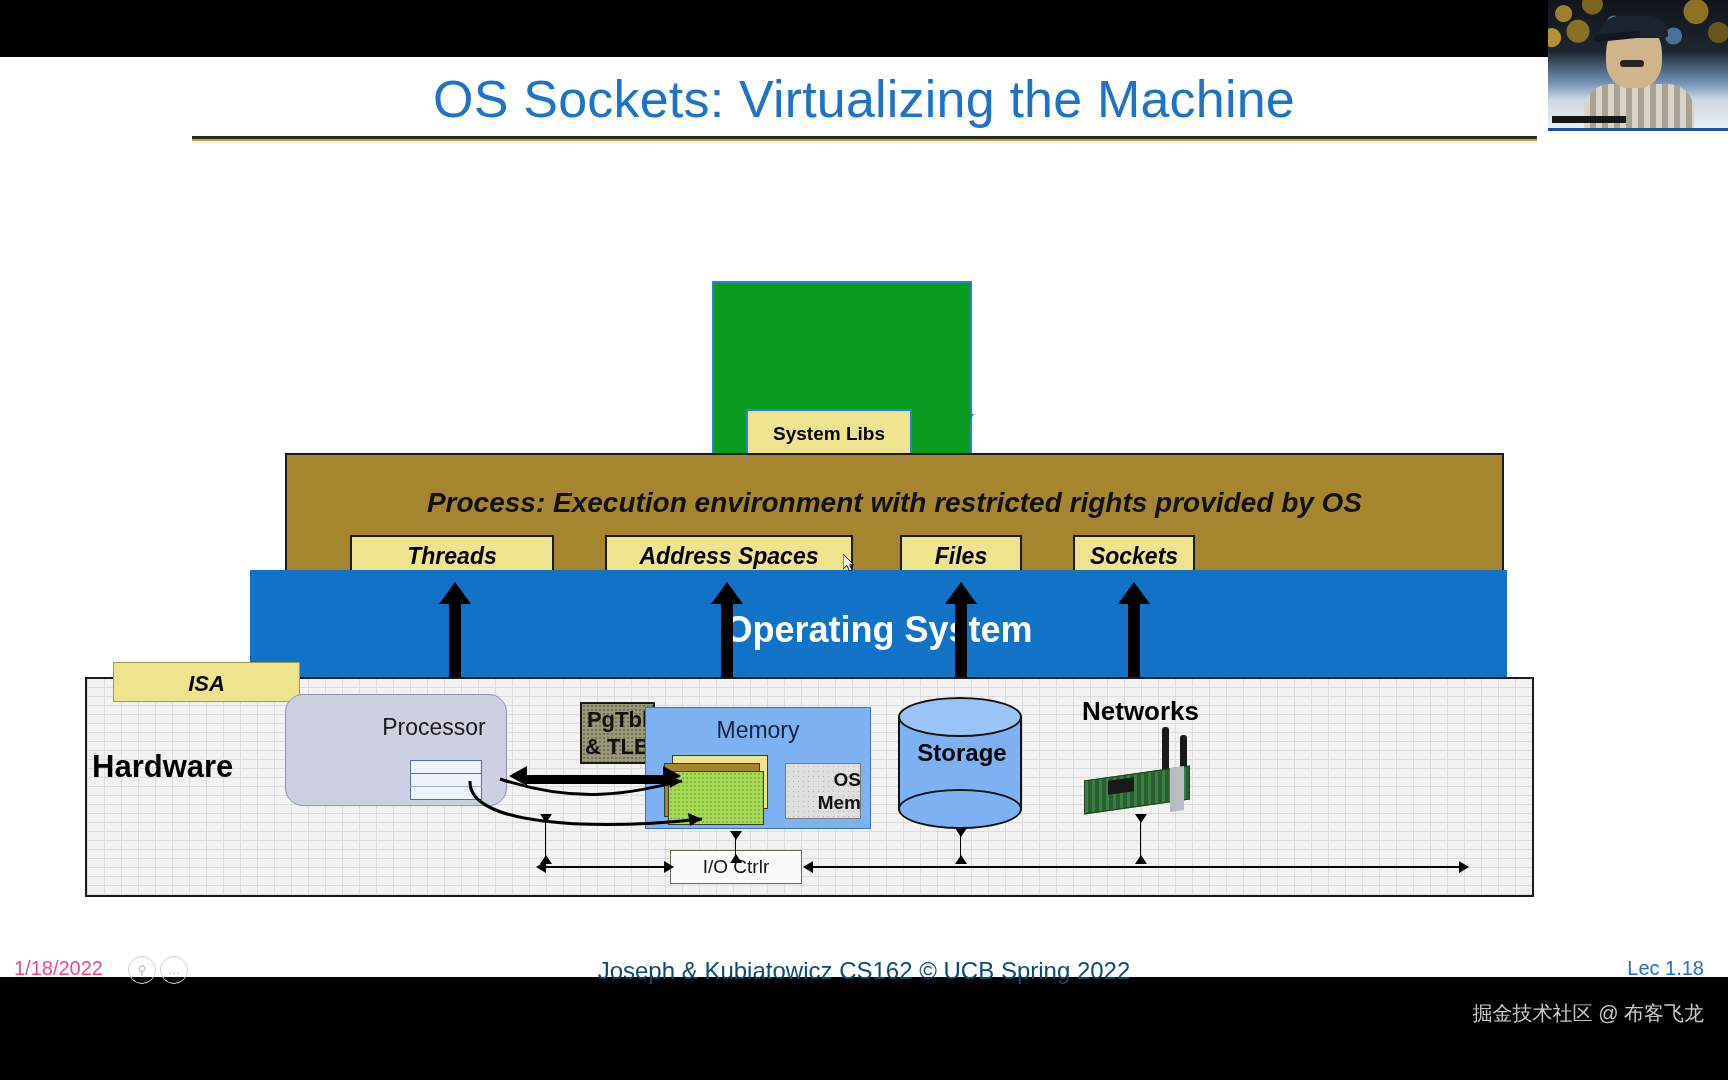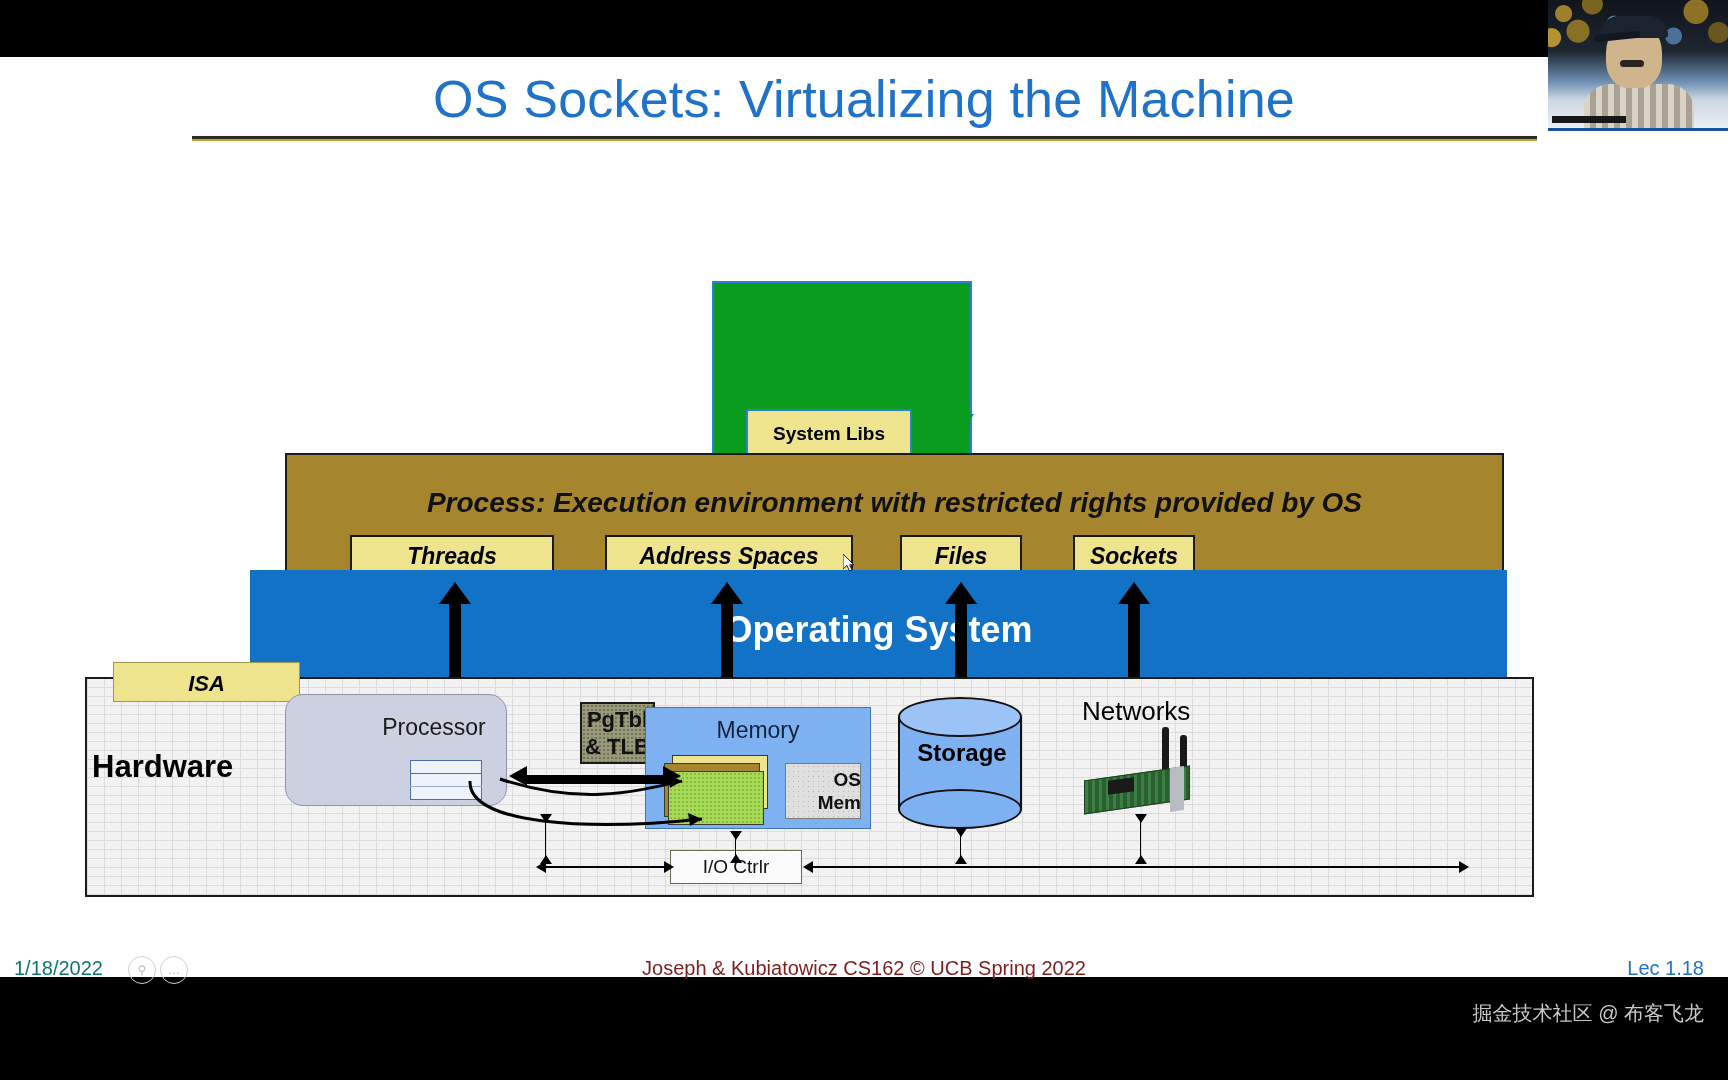--- a/index.html
+++ b/index.html
@@ -155,21 +155,21 @@
 
   #storage-body{left:898px;top:660px;width:124px;height:92px;background:#7eb1f2;
     border-left:2px solid #111;border-right:2px solid #111;}
   #storage-top{left:898px;top:640px;width:124px;height:40px;border-radius:50%;
     background:#9cc3f5;border:2px solid #111;}
   #storage-bot{left:898px;top:732px;width:124px;height:40px;border-radius:50%;
     background:#7eb1f2;border:2px solid #111;}
   #storage-label{left:898px;top:682px;width:128px;text-align:center;
     font-size:24px;font-weight:bold;color:#000;z-index:4;}
 
-  #networks-label{left:1082px;top:639px;font-size:26px;font-weight:normal;color:#000;}
+  #networks-label{left:1082px;top:639px;font-size:26px;font-weight:bold;color:#000;}
   #nic{left:1078px;top:692px;width:122px;height:62px;}
   #nic-board{position:absolute;left:6px;top:24px;width:104px;height:32px;
     background:#2f6b36;border:1px solid #1d3f22;transform:skewY(-8deg);
     background-image:repeating-linear-gradient(90deg,#3c7f44 0 3px,#2a5f30 3px 7px);}
   #nic-chip{position:absolute;left:30px;top:30px;width:26px;height:14px;background:#1a1a1a;transform:skewY(-8deg);}
   #nic-brk{position:absolute;left:92px;top:18px;width:14px;height:44px;background:#b9bcc2;transform:skewY(-8deg);}
   #nic-ant1{position:absolute;left:84px;top:-22px;width:7px;height:56px;background:#1a1a1a;border-radius:3px;}
   #nic-ant2{position:absolute;left:102px;top:-14px;width:7px;height:50px;background:#1a1a1a;border-radius:3px;}
 
   #ioctlr{left:670px;top:793px;width:132px;height:34px;background:#fafafa;
@@ -199,23 +199,23 @@
   .tinyV:before{content:"";position:absolute;left:-5px;top:-1px;
     border-left:6px solid transparent;border-right:6px solid transparent;
     border-top:9px solid #000;}
   .tinyV:after{content:"";position:absolute;left:-5px;bottom:-1px;
     border-left:6px solid transparent;border-right:6px solid transparent;
     border-bottom:9px solid #000;}
 
   #cursor{position:absolute;left:843px;top:497px;width:14px;height:20px;}
 
   
-  #footer-date{position:absolute;left:14px;top:900px;font-size:20px;color:#0f766e;}
+  #footer-date{position:absolute;left:14px;top:900px;font-size:20px;color:#ec4899;}
   #footer-center{position:absolute;left:0;top:900px;width:1728px;text-align:center;
-    font-size:20px;color:#7f1d1d;}
+    font-size:24px;color:#0c4a6e;}
   #footer-right{position:absolute;right:24px;top:900px;font-size:20px;color:#1f72c8;}
   .pillbtn{position:absolute;top:899px;width:26px;height:26px;border-radius:50%;
     border:1px solid #cfcfcf;color:#b8b8b8;font-size:12px;
     display:flex;align-items:center;justify-content:center;}
   #watermark{position:absolute;right:24px;top:1000px;color:#c9c9c9;font-size:20px;}
 </style>
 </head>
 <body>
 
 <div id="stage">

